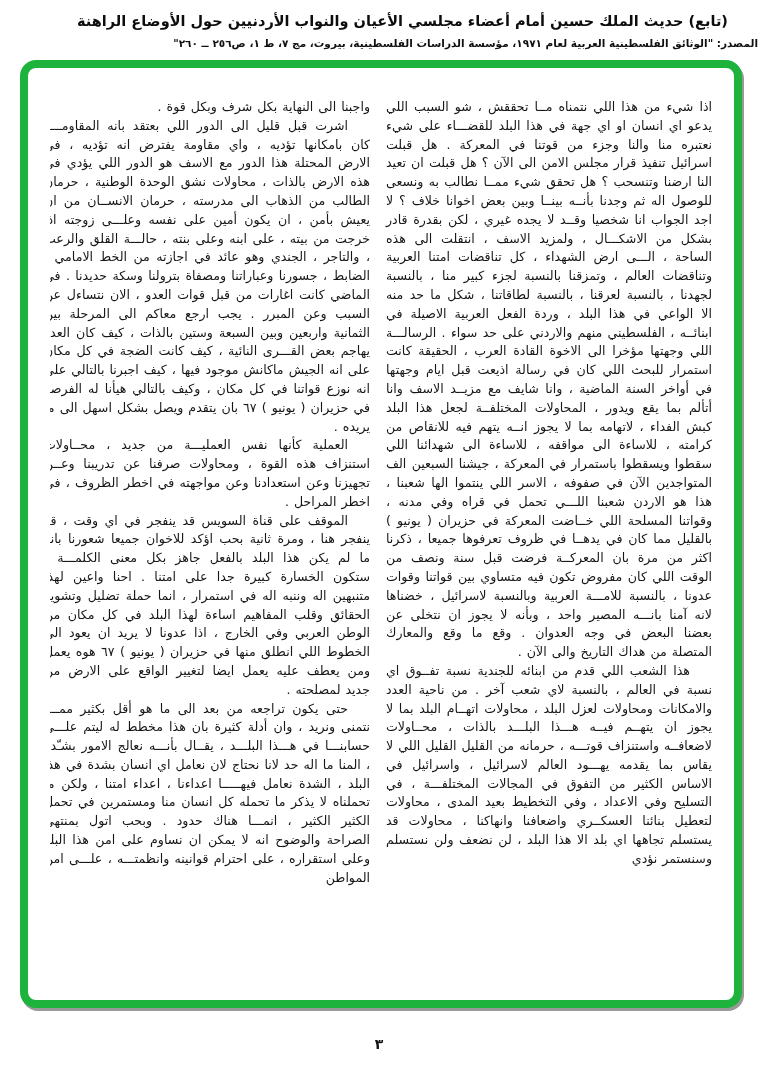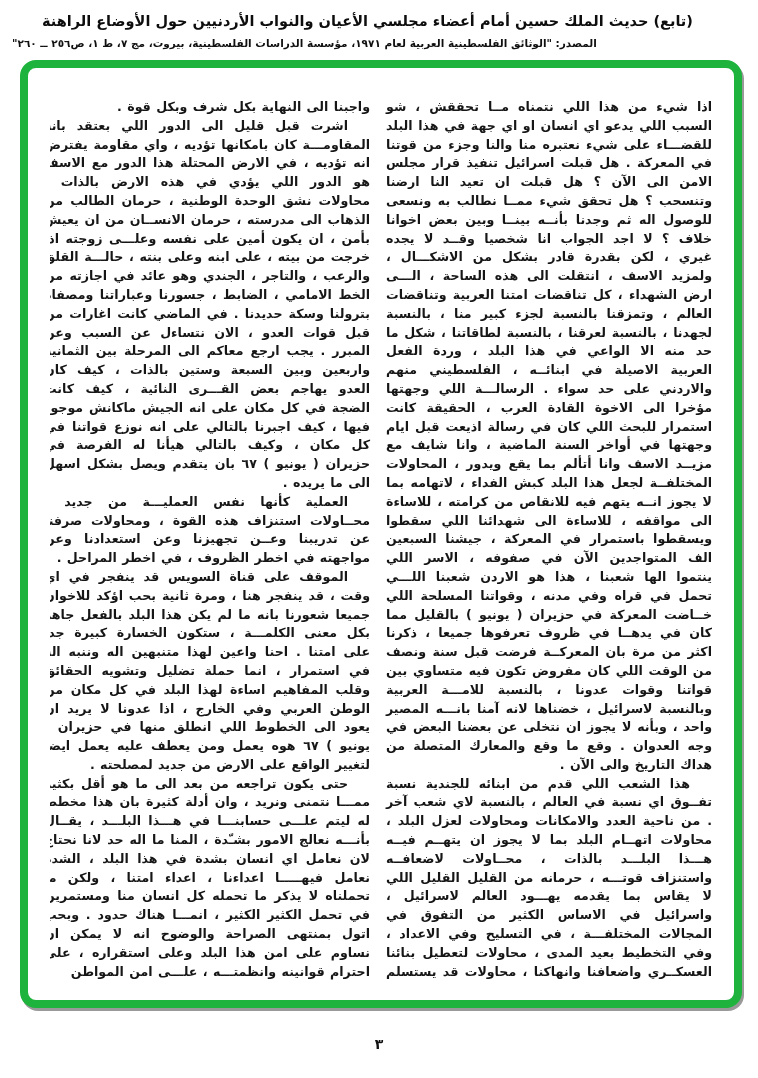--- a/index.html
+++ b/index.html
@@ -9,21 +9,21 @@
     font-family:"DejaVu Sans", sans-serif;
     position:relative; overflow:hidden;
     color:#141414;
   }
   .page {
     position:absolute; inset:0;
     background:#ffffff;
   }
   .doc-header {
     position:absolute; top:12px; left:12px; right:0;
-    text-align:left; direction:rtl;
+    text-align:right; direction:rtl;
   }
   .doc-title {
     font-size:14.5px; font-weight:bold; color:#0d0d0d;
     letter-spacing:0; line-height:1.35;
     padding:0 30px;
   }
   .doc-source {
     margin-top:5px;
     font-size:10.5px; font-weight:bold; color:#101010;
   }
@@ -42,21 +42,21 @@
     gap:16px; height:100%;
     overflow:hidden;
   }
   .text-column {
     width:326px; flex:0 0 326px;
     direction:rtl; text-align:justify;
     font-size:12.6px; line-height:18.8px;
     color:#161616;
     word-spacing:1px;
   }
-  .para { margin:0; text-indent:0;font-weight:bold; }
+  .para { margin:0; text-indent:0; }
   .para.indent { text-indent:22px; }
   .page-number {
     position:absolute; bottom:26px; left:0; right:0;
     text-align:center;
     font-size:14px; font-weight:bold; color:#111;
   }
 </style>
 </head>
 <body>
 

